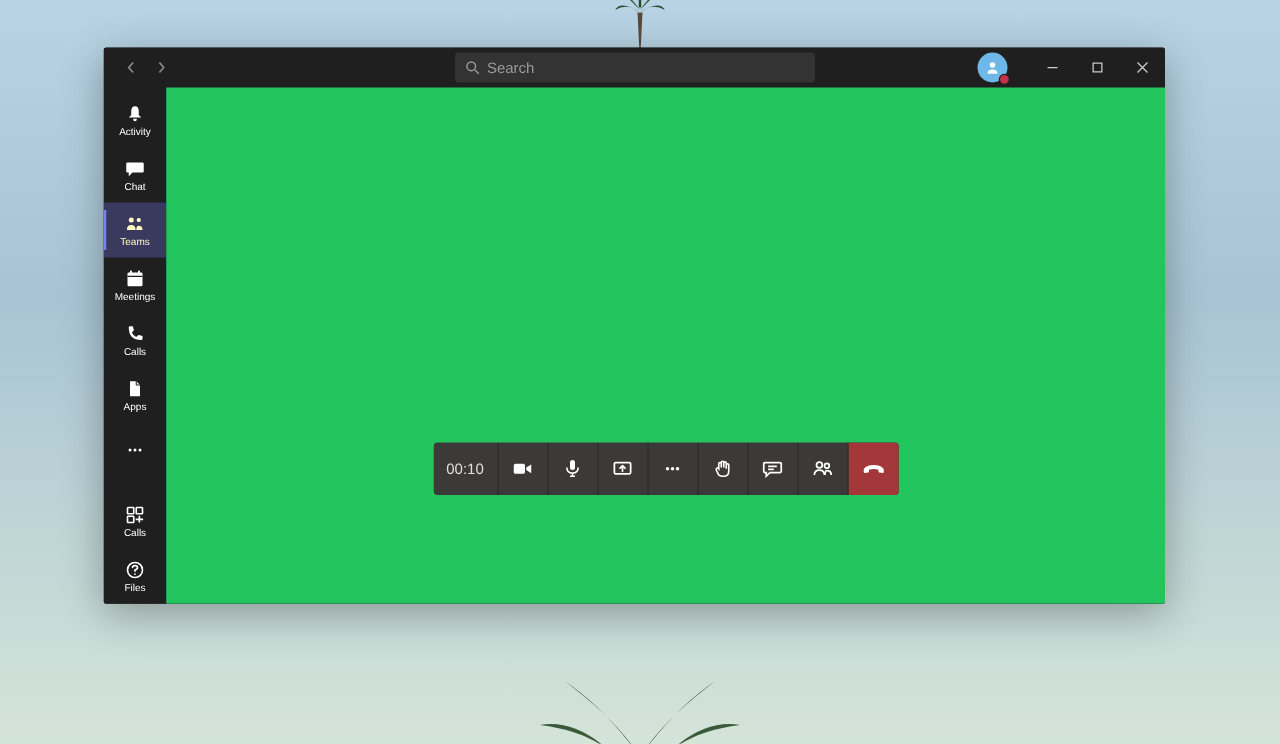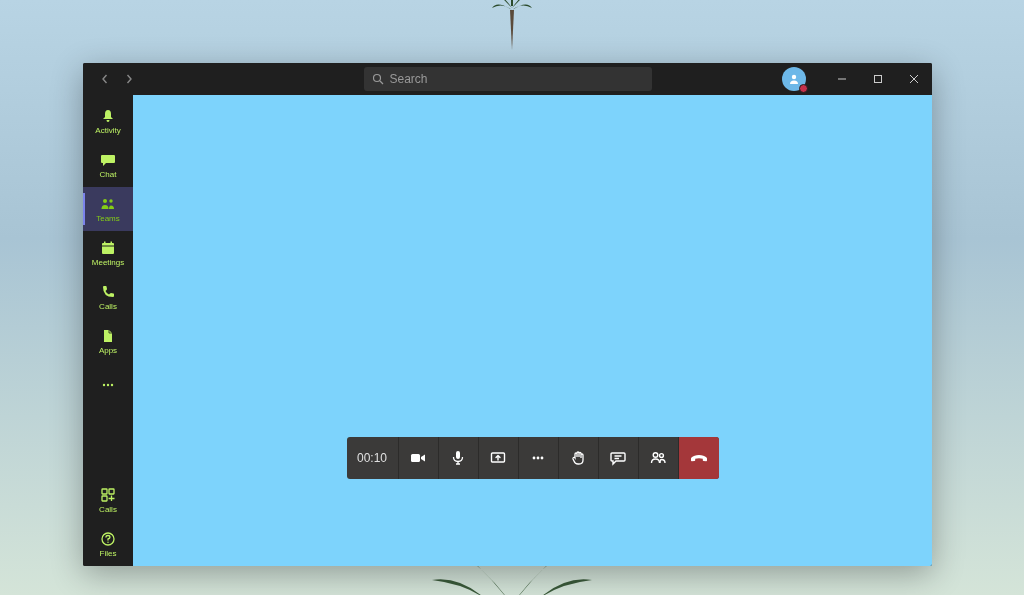--- a/index.html
+++ b/index.html
@@ -20,28 +20,27 @@
     .palm-bottom {
       position: absolute;
       left: 50%; bottom: -10px;
       transform: translateX(-50%);
       width: 180px; height: 80px;
       pointer-events: none;
     }
     .app-window {
       position: absolute;
       top: 38px; left: 83px;
-      width: 849px; height: 503px;
+      width: 849px; height: 445px;
       background: #1f1f1f;
       border-radius: 2px;
       box-shadow: 0 8px 32px rgba(0,0,0,0.3);
       display: flex;
       flex-direction: column;
       overflow: hidden;
-      margin-top: 25px;
     }
     .titlebar {
       height: 32px;
       background: #1f1f1f;
       display: flex;
       align-items: center;
       position: relative;
     }
     .nav-arrows {
       display: flex;
@@ -109,42 +108,42 @@
       flex-direction: column;
       padding-top: 4px;
     }
     .sidebar-item {
       height: 44px;
       display: flex;
       flex-direction: column;
       align-items: center;
       justify-content: center;
       gap: 2px;
-      color: #bef264;
+      color: #ffffff;
       cursor: pointer;
       position: relative;
     }
     .sidebar-item.active {
       background: #3a3a5e;
-      color: #84cc16;
+      color: #fef9c3;
     }
     .sidebar-item.active::before {
       content: '';
       position: absolute;
       left: 0; top: 6px; bottom: 6px;
       width: 2px;
       background: #7b83eb;
     }
     .sidebar-item .label {
       font-size: 8px;
     }
     .sidebar-spacer { flex: 1; }
     .main {
       flex: 1;
-      background: #7dd3fc;
+      background: #22c55e;
       position: relative;
     }
     .call-toolbar {
       position: absolute;
       left: 50%; bottom: 87px;
       transform: translateX(-50%);
       height: 42px;
       background: #3b3a39;
       border-radius: 3px;
       display: flex;

